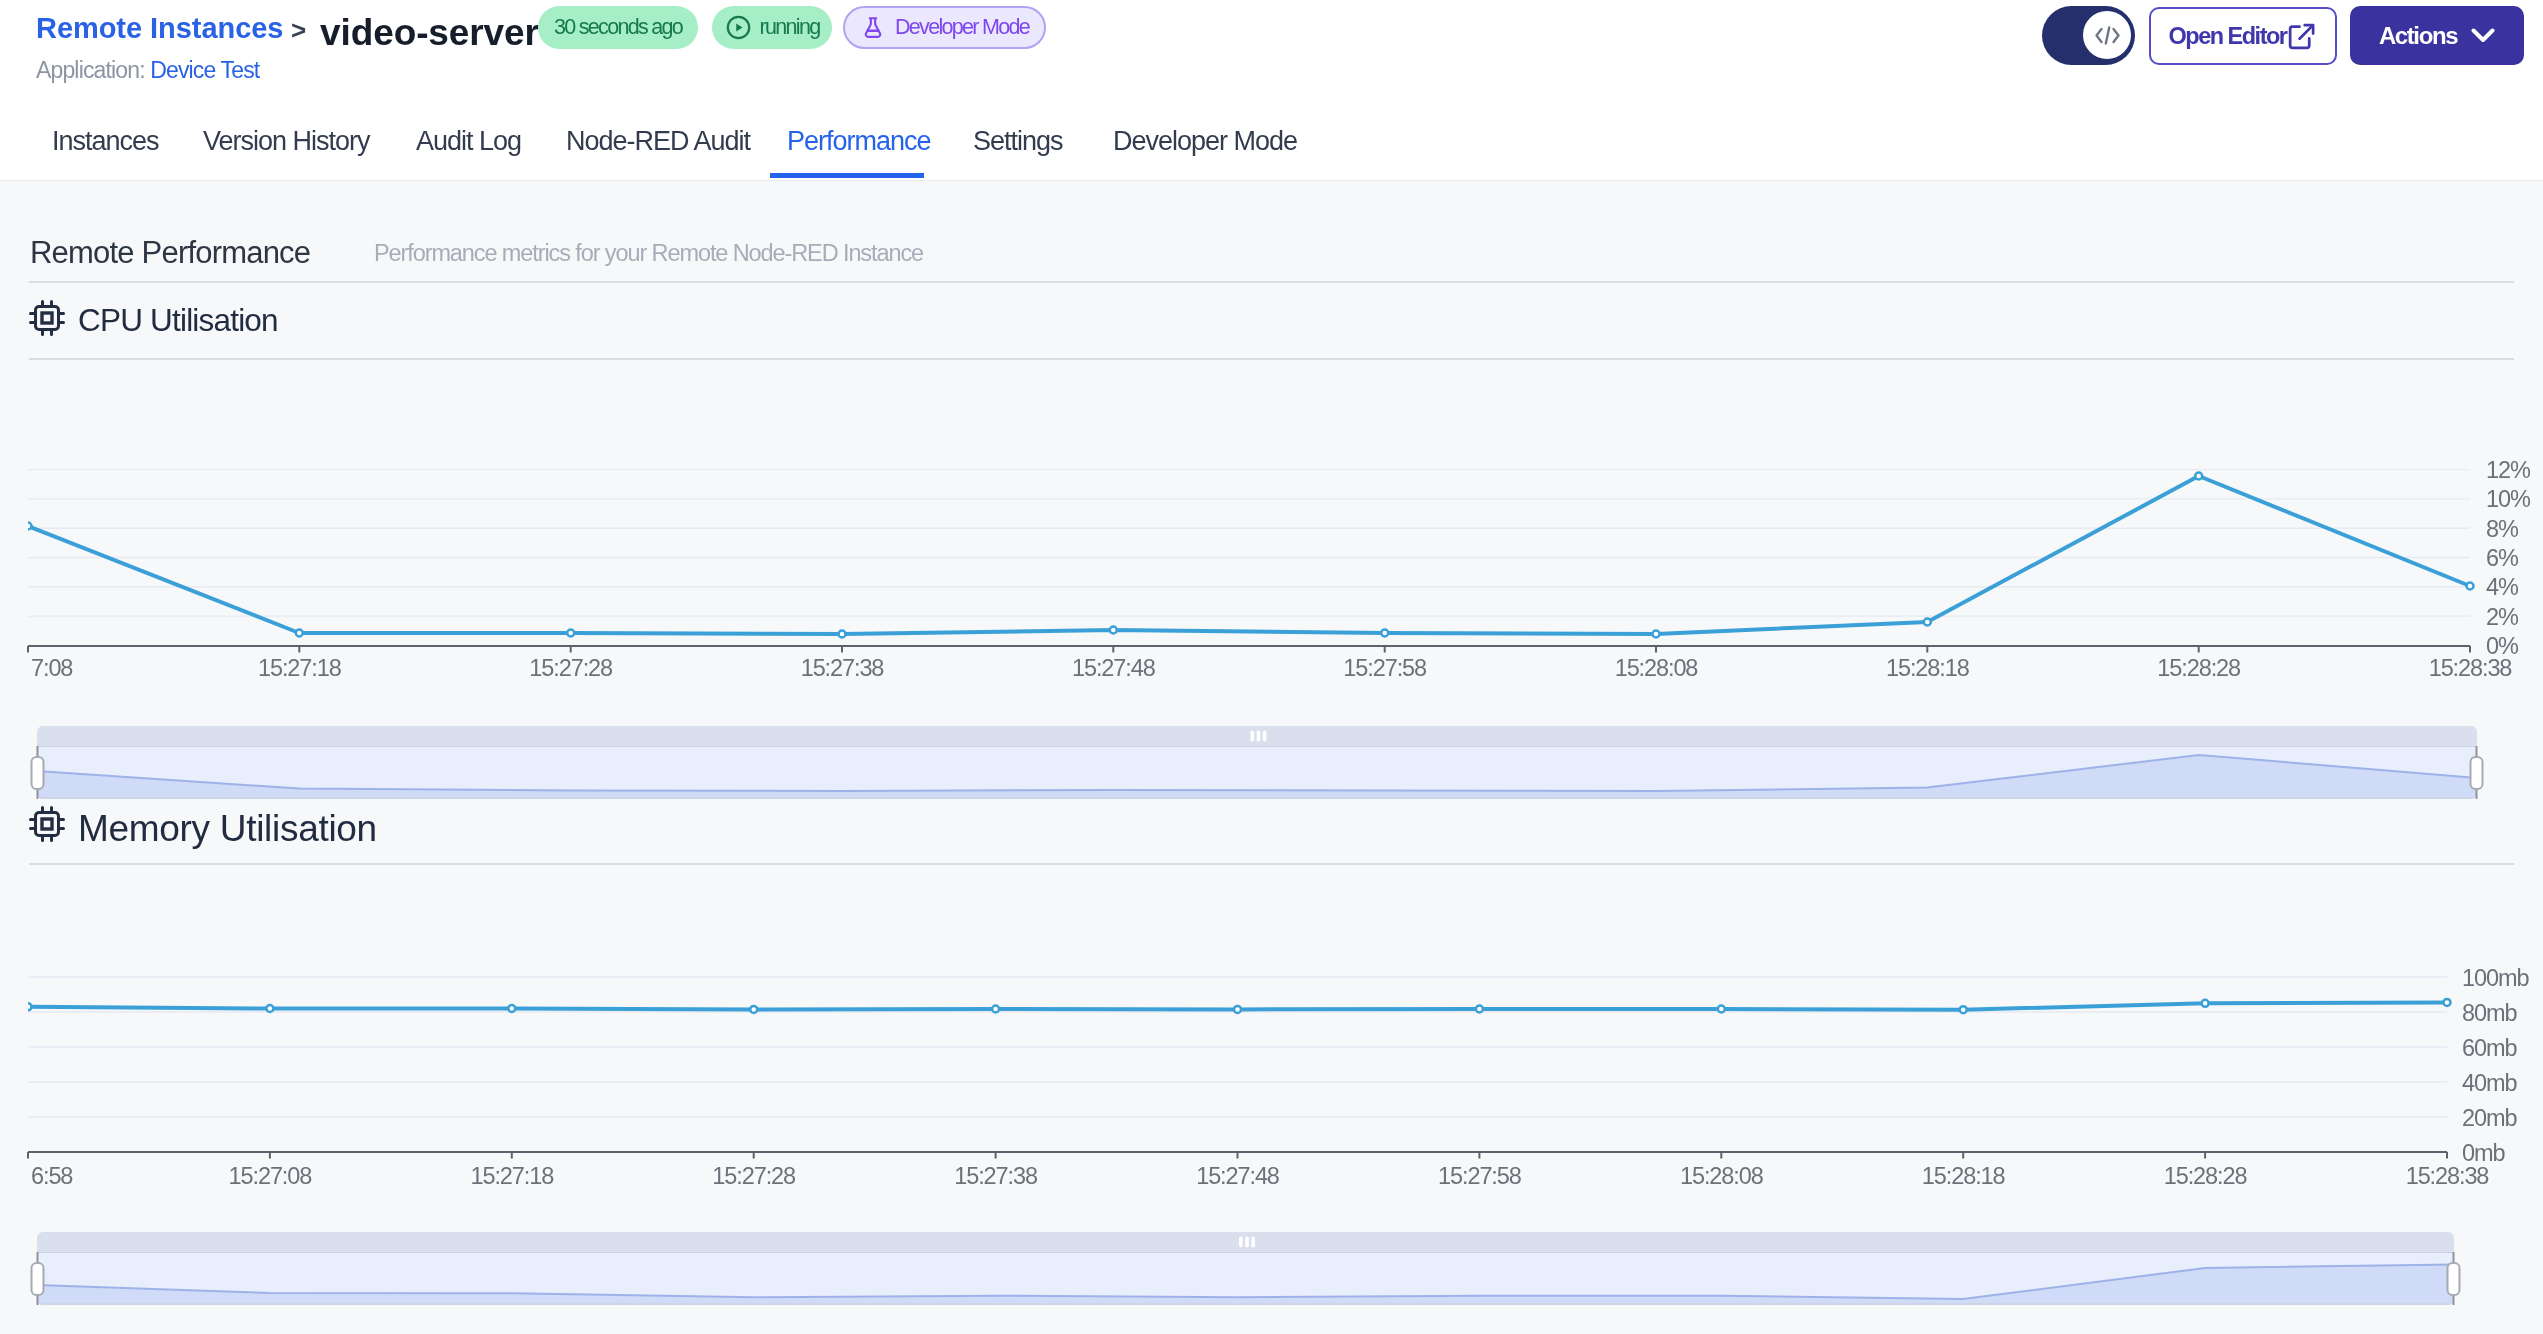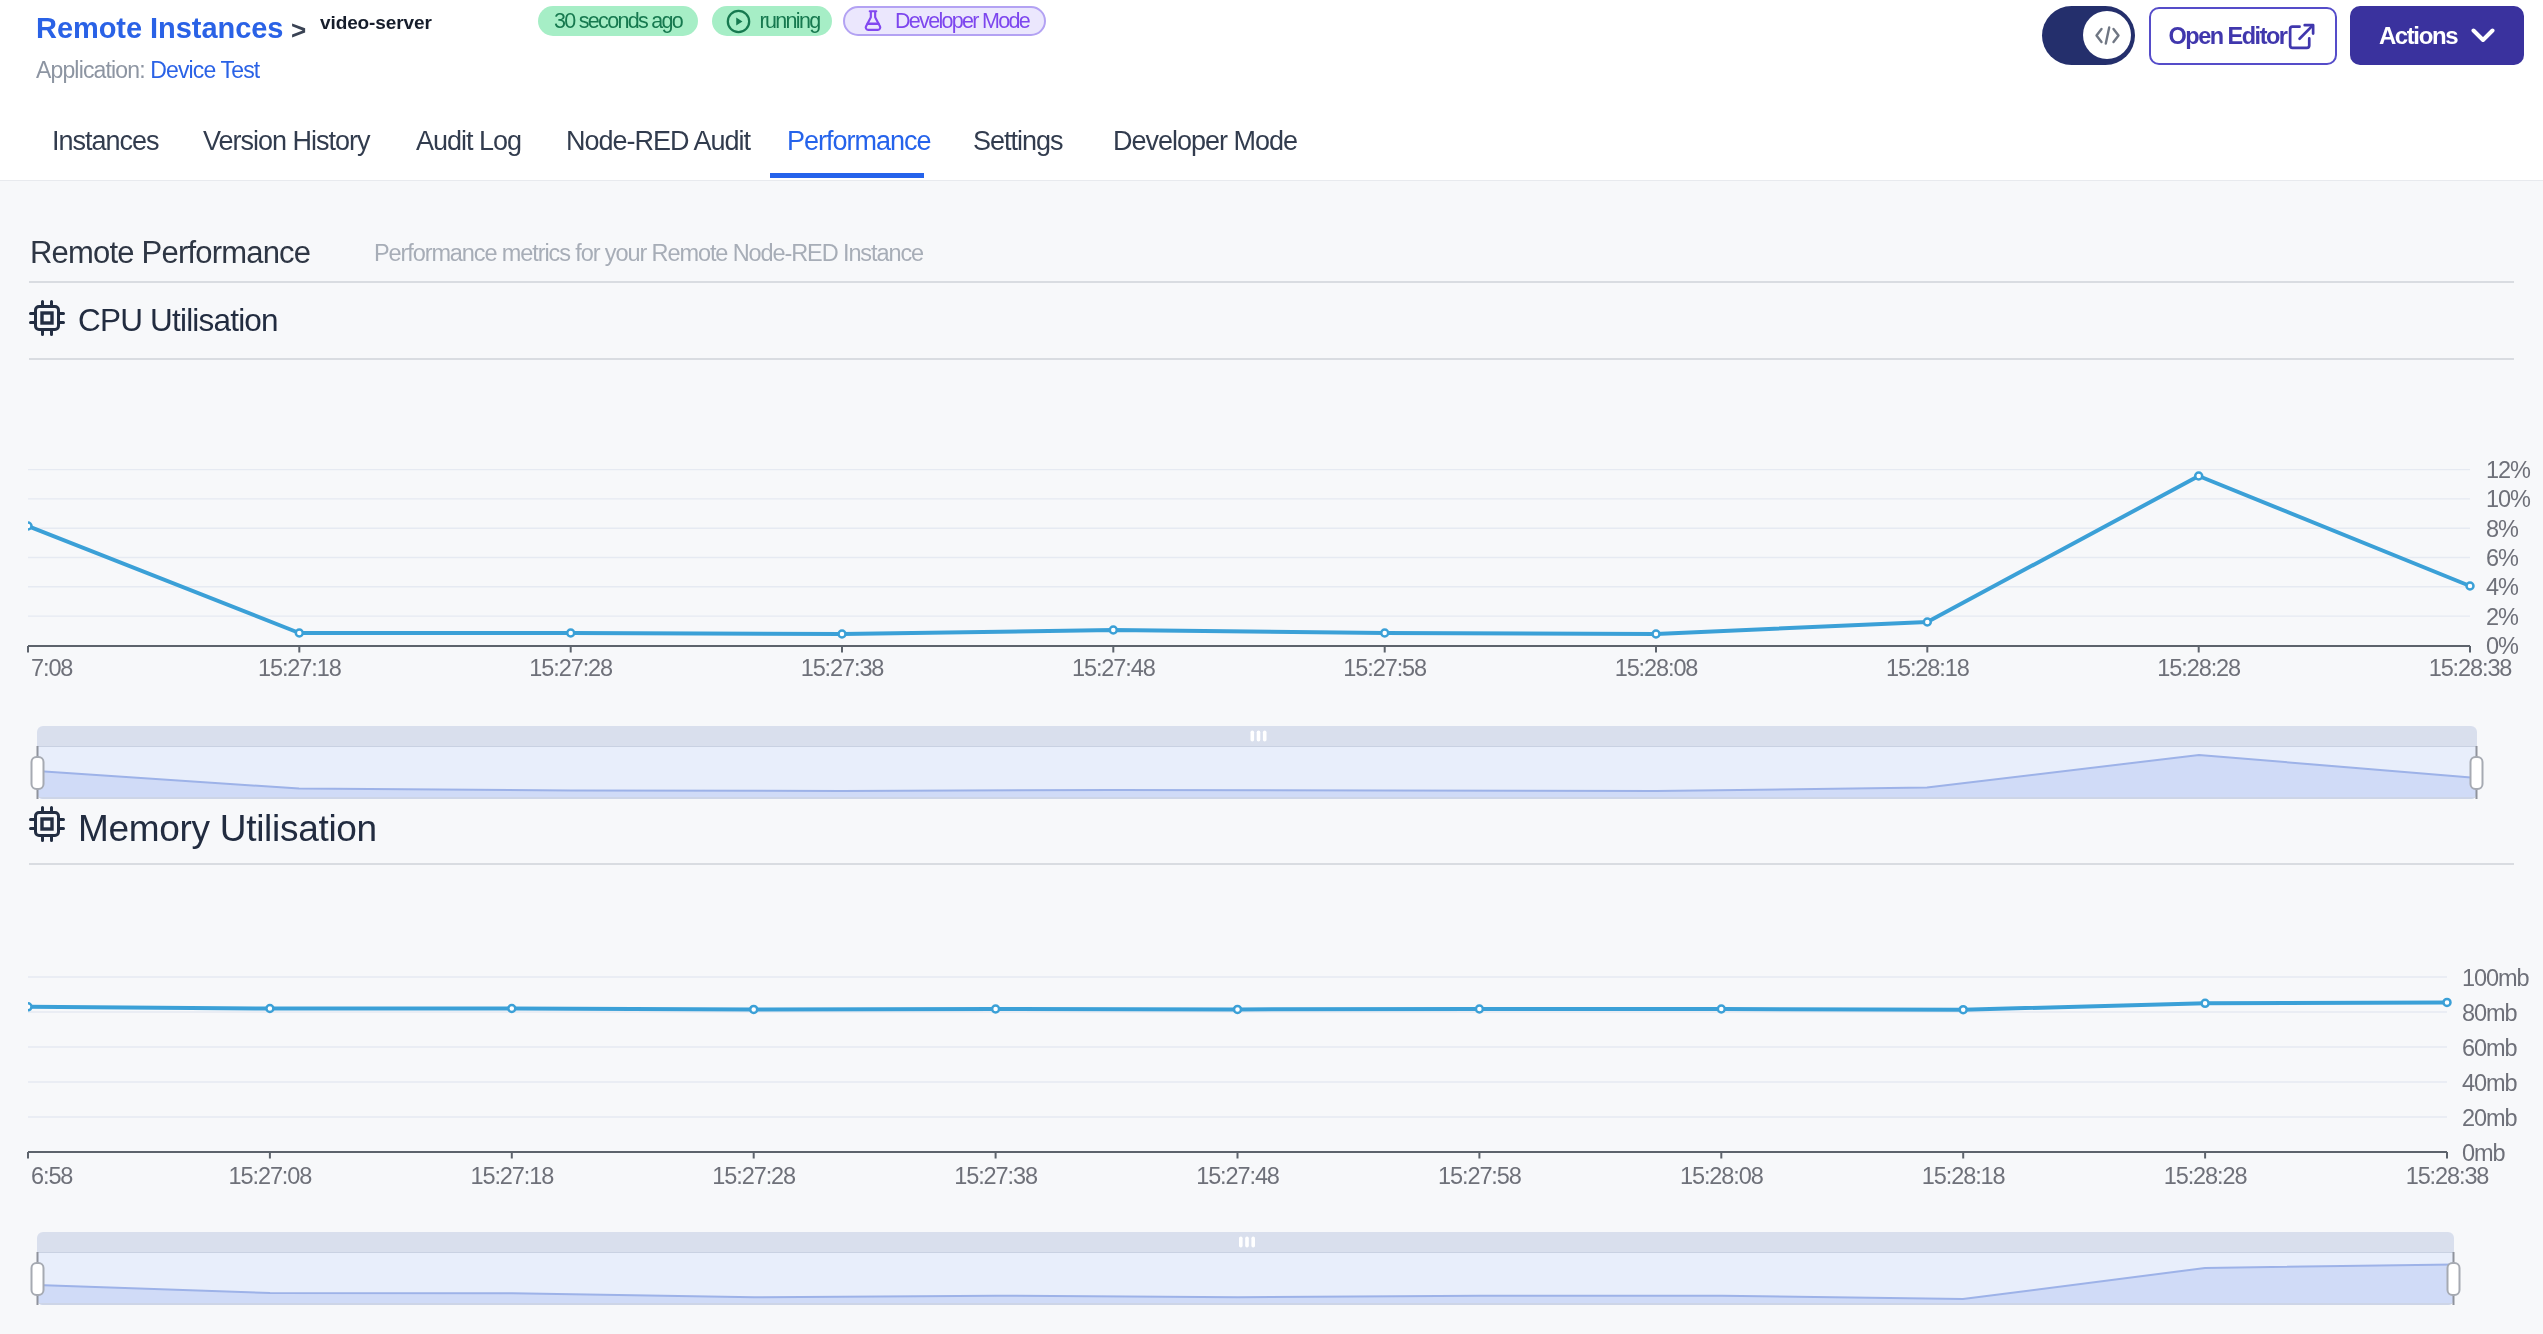--- a/index.html
+++ b/index.html
@@ -4,30 +4,30 @@
 <style>
   * { margin:0; padding:0; box-sizing:border-box; }
   html,body { background:#fff; }
   body { font-family:"Liberation Sans", sans-serif; }
   #page { position:relative; width:2543px; height:1334px; overflow:hidden; background:#fff; }
   .abs { position:absolute; }
   #bodybg { position:absolute; left:0; top:180px; width:2543px; height:1154px; background:#f7f8fa; border-top:1px solid #e8eaee; }
   .hr { position:absolute; left:29px; width:2485px; height:0; border-top:2px solid #d9dcE1; }
   .crumb { font-size:29px; font-weight:700; letter-spacing:-0.05px; white-space:nowrap; }
   .tab { position:absolute; top:126px; font-size:27px; letter-spacing:-1px; color:#323c4e; white-space:nowrap; }
-  .badge { position:absolute; top:6px; height:30px; border-radius:22px; display:flex; align-items:center; justify-content:center; font-size:21.5px; letter-spacing:-1.7px; white-space:nowrap; }
+  .badge { position:absolute; top:6px; height:43px; border-radius:22px; display:flex; align-items:center; justify-content:center; font-size:21.5px; letter-spacing:-1.7px; white-space:nowrap; }
 </style>
 </head>
 <body>
 <div id="page">
   <div id="bodybg"></div>
 
   <div class="abs crumb" style="left:36px; top:12px; color:#2a62e6;">Remote Instances</div>
   <div class="abs" style="left:291px; top:15px; font-size:26px; font-weight:700; color:#3a4354;">&gt;</div>
-  <div class="abs crumb" style="left:320px; top:12px; color:#161d2b; font-size:19px; letter-spacing:-0.1px;">video-server</div>
+  <div class="abs crumb" style="left:320px; top:12px; color:#161d2b; font-size:37px; letter-spacing:-0.1px;">video-server</div>
 
   <div class="badge" style="left:538px; width:160px; background:#a6eec6; color:#16794f;">30 seconds ago</div>
   <div class="badge" style="left:712px; width:120px; background:#a6eec6; color:#16794f; gap:8px;">
     <svg width="27" height="27" viewBox="0 0 24 24" fill="none" stroke="#16794f" stroke-width="2">
       <circle cx="12" cy="12" r="9.5"></circle>
         <path d="M10 8.5 L15.5 12 L10 15.5 Z" fill="#16794f" stroke="none"></path>
     </svg>
     <span>running</span>
   </div>
   <div class="badge" style="left:843px; width:203px; background:#ebe7fd; border:2px solid #b3a2f3; color:#7d46ee; gap:9px;">

